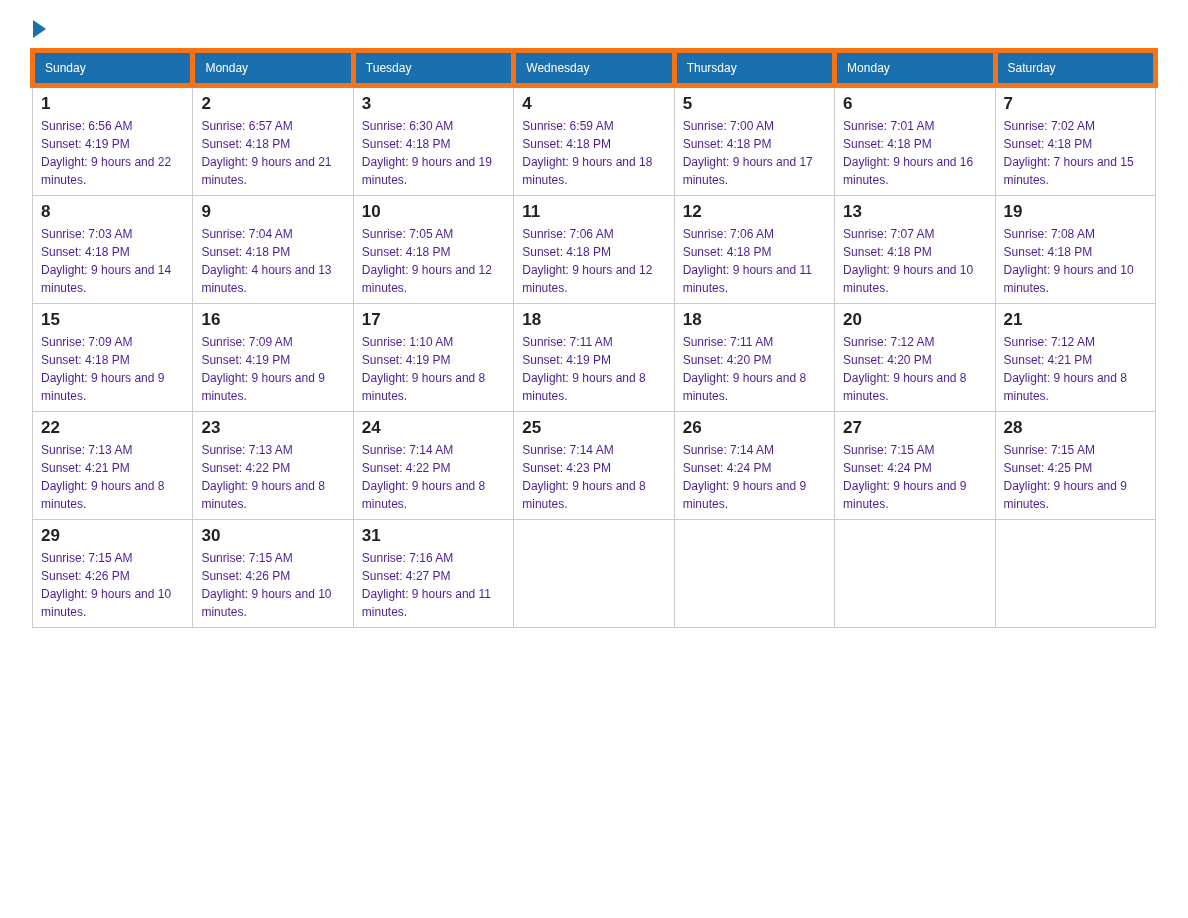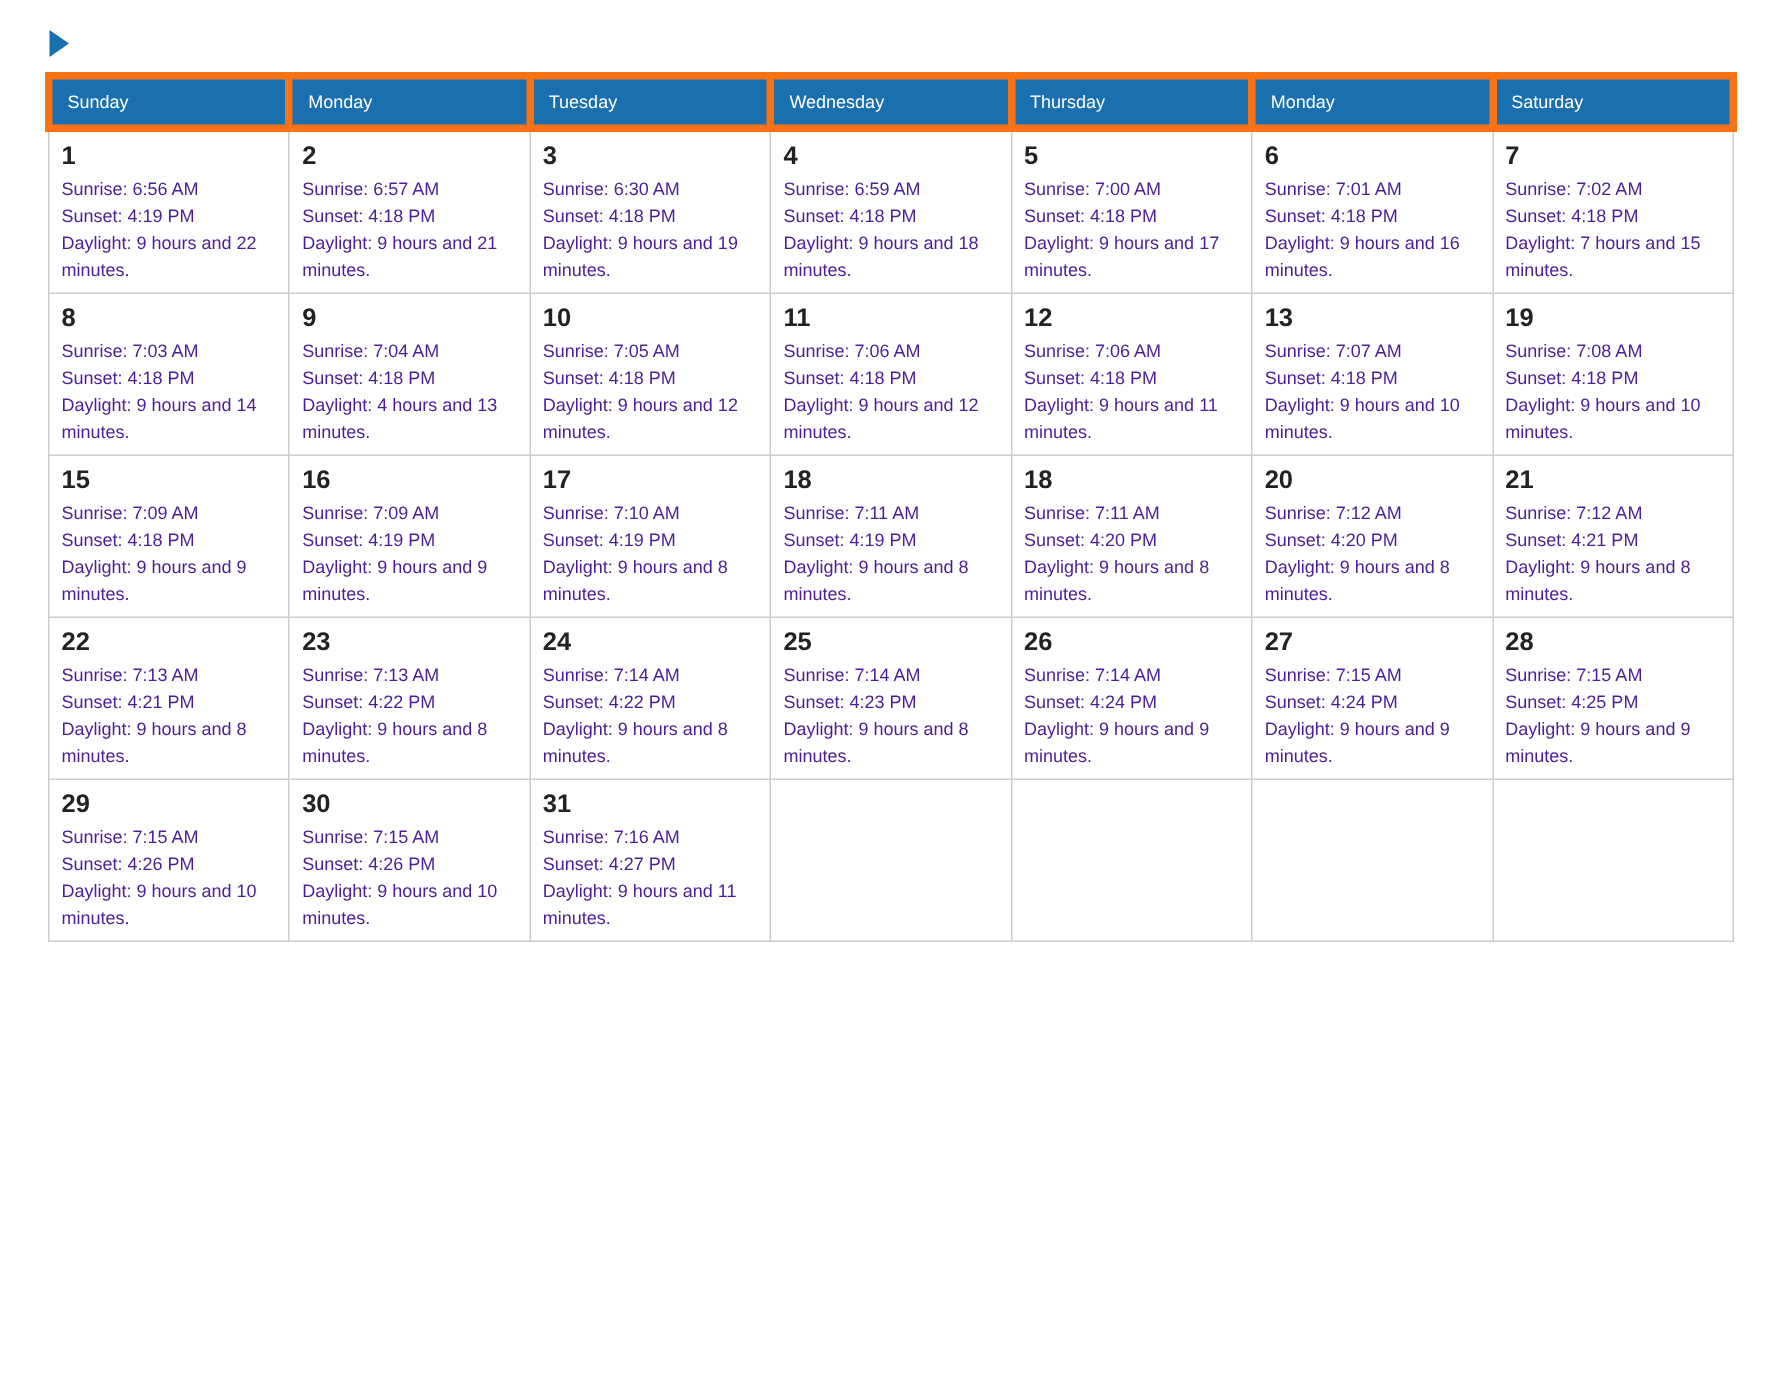--- a/index.html
+++ b/index.html
@@ -220,21 +220,21 @@
         <td>
           <span class="day-number">15</span>
           <div class="day-info"><span>Sunrise: 7:09 AM</span><br><span>Sunset: 4:18 PM</span><br><span>Daylight: 9 hours and 9 minutes.</span></div>
         </td>
         <td>
           <span class="day-number">16</span>
           <div class="day-info"><span>Sunrise: 7:09 AM</span><br><span>Sunset: 4:19 PM</span><br><span>Daylight: 9 hours and 9 minutes.</span></div>
         </td>
         <td>
           <span class="day-number">17</span>
-          <div class="day-info"><span>Sunrise: 7:10 AM</span><br><span>Sunset: 4:19 PM</span><br><span>Daylight: 9 hours and 8 minutes.</span></div>
+          <div class="day-info"><span>Sunrise: 1:10 AM</span><br><span>Sunset: 4:19 PM</span><br><span>Daylight: 9 hours and 8 minutes.</span></div>
         </td>
         <td>
           <span class="day-number">18</span>
           <div class="day-info"><span>Sunrise: 7:11 AM</span><br><span>Sunset: 4:19 PM</span><br><span>Daylight: 9 hours and 8 minutes.</span></div>
         </td>
         <td>
           <span class="day-number">18</span>
           <div class="day-info"><span>Sunrise: 7:11 AM</span><br><span>Sunset: 4:20 PM</span><br><span>Daylight: 9 hours and 8 minutes.</span></div>
         </td>
         <td>

